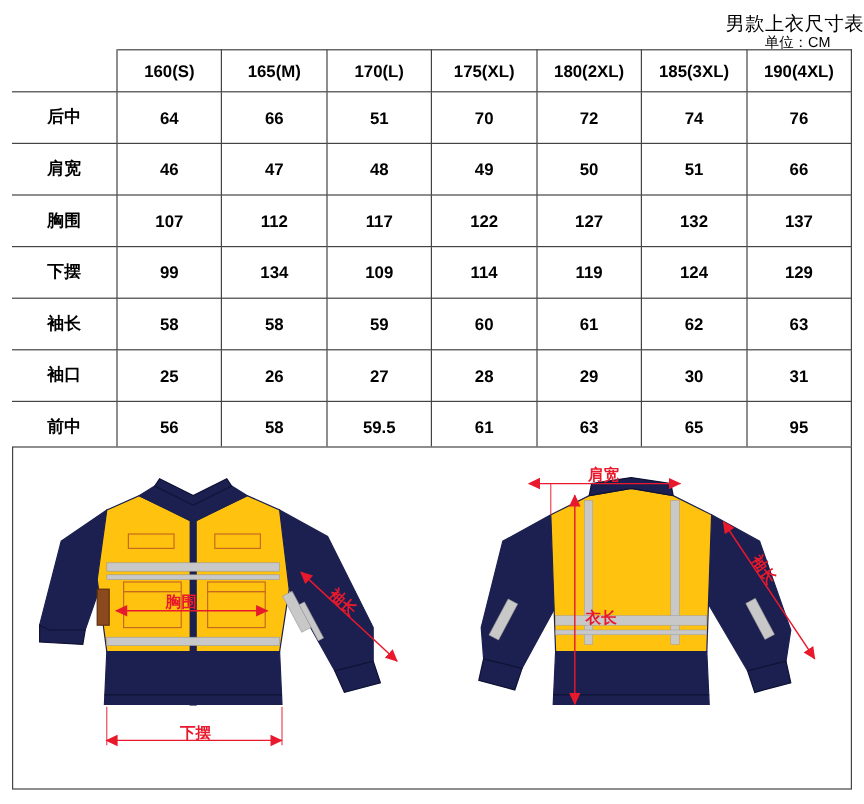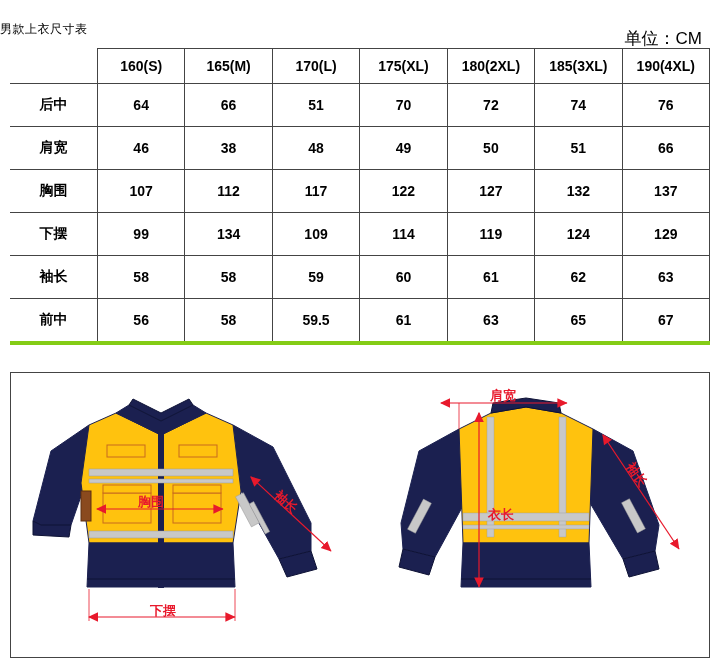--- a/index.html
+++ b/index.html
@@ -15,31 +15,31 @@
     position: relative;
     overflow: hidden;
   }
   .page {
     width: 720px;
     height: 670px;
     position: relative;
     box-sizing: border-box;
   }
   .title {
-    text-align: left;
-    font-size: 12px;
+    text-align: right;
+    font-size: 16px;
     font-weight: normal;
-    padding-top: 21px;
+    padding-top: 10px;
     letter-spacing: 0.5px;
   }
   .unit {
     position: absolute;
-    right: 18px;
+    right: 28px;
     top: 27px;
-    font-size: 17px;
+    font-size: 12px;
   }
   .table-wrap {
     margin: 10px 10px 0 10px;
   }
   table.size-table {
     border-collapse: collapse;
     width: 700px;
     table-layout: fixed;
   }
   table.size-table td, table.size-table th {
@@ -118,21 +118,21 @@
           <td>66</td>
           <td>51</td>
           <td>70</td>
           <td>72</td>
           <td>74</td>
           <td>76</td>
         </tr>
         <tr>
           <td class="rowhead">肩宽</td>
           <td>46</td>
-          <td>38</td>
+          <td>47</td>
           <td>48</td>
           <td>49</td>
           <td>50</td>
           <td>51</td>
           <td>66</td>
         </tr>
         <tr>
           <td class="rowhead">胸围</td>
           <td>107</td>
           <td>112</td>
@@ -156,28 +156,38 @@
           <td class="rowhead">袖长</td>
           <td>58</td>
           <td>58</td>
           <td>59</td>
           <td>60</td>
           <td>61</td>
           <td>62</td>
           <td>63</td>
         </tr>
         <tr>
+          <td class="rowhead">袖口</td>
+          <td>25</td>
+          <td>26</td>
+          <td>27</td>
+          <td>28</td>
+          <td>29</td>
+          <td>30</td>
+          <td>31</td>
+        </tr>
+        <tr>
           <td class="rowhead">前中</td>
           <td>56</td>
           <td>58</td>
           <td>59.5</td>
           <td>61</td>
           <td>63</td>
           <td>65</td>
-          <td>67</td>
+          <td>95</td>
         </tr>
       </tbody>
     </table>
   </div>
 
   <div class="diagram">
     <svg width="698" height="284" viewBox="0 0 698 284" xmlns="http://www.w3.org/2000/svg">
       <defs>
         <marker id="arrR" markerWidth="9" markerHeight="9" refX="8" refY="4.5" orient="auto">
           <path d="M0,0.5 L8.5,4.5 L0,8.5 z" fill="#e8192c"></path>

